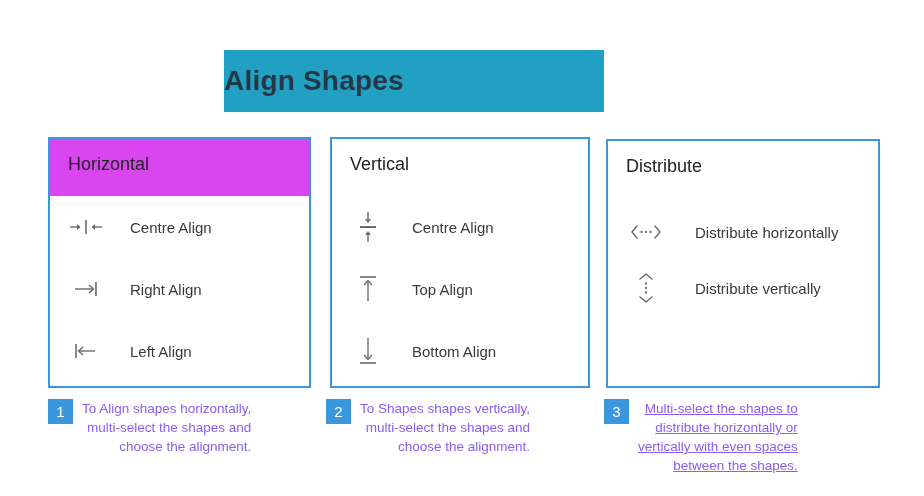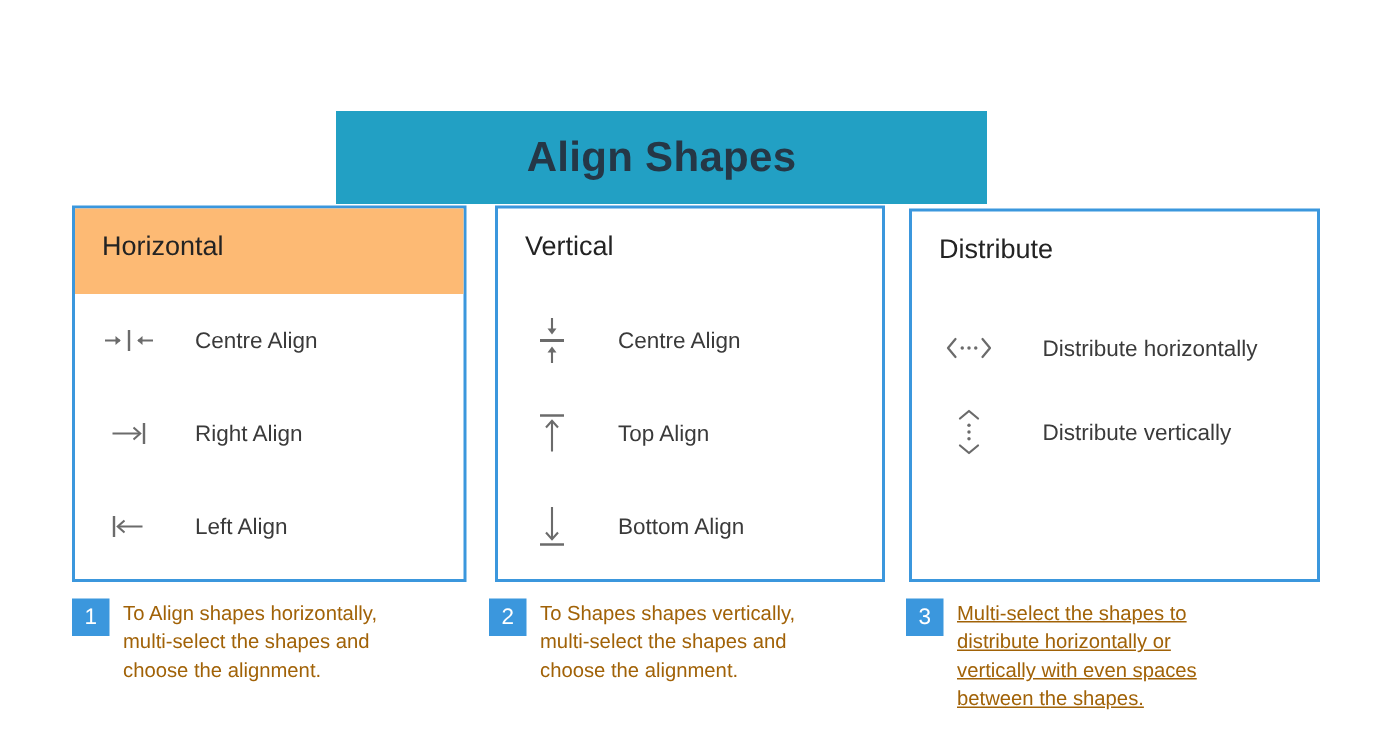--- a/index.html
+++ b/index.html
@@ -15,27 +15,26 @@
     position: relative;
     overflow: hidden;
     -webkit-font-smoothing: antialiased;
   }
 
   
   #title-banner {
     position: absolute;
     left: 224px;
     top: 50px;
-    width: 434px;
+    width: 380px;
     height: 62px;
     background: #22a0c4;
     display: flex;
     align-items: center;
-    justify-content: center;
-    margin-top: 24px;
+    justify-content: flex-start;
   }
   #title-banner .title-text {
     font-size: 28px;
     font-weight: bold;
     color: #253746;
     letter-spacing: 0.2px;
     line-height: 1;
   }
 
   
@@ -48,21 +47,21 @@
   #card-horizontal { left: 48px;  top: 137px; width: 263px; height: 251px; }
   #card-vertical   { left: 330px; top: 137px; width: 260px; height: 251px; }
   #card-distribute { left: 606px; top: 139px; width: 274px; height: 249px; }
 
   .card-header {
     box-sizing: border-box;
     padding: 16px 0 0 18px;
     height: 57px;
   }
   .card-header.shaded {
-    background: #fdba74;
+    background: #d946ef;
   }
   .card-title {
     font-size: 18px;
     color: #232323;
     line-height: 1.1;
   }
 
   .card-body {
     padding: 0 0 0 14px;
     box-sizing: border-box;
@@ -111,21 +110,22 @@
     font-size: 15px;
     display: flex;
     align-items: center;
     justify-content: center;
     line-height: 1;
   }
   .caption-text {
     margin-left: 9px;
     font-size: 13.5px;
     line-height: 19px;
-    color: #a16207;
+    color: #8b5cf6;
+    text-align: right;
   }
   .caption-text .cap-line { display: block; white-space: nowrap; }
   #caption-3 .caption-text .cap-line { white-space: normal; text-decoration: underline; }
 </style>
 </head>
 <body>
 
 <div id="title-banner">
   <span class="title-text">Align Shapes</span>
 </div>

